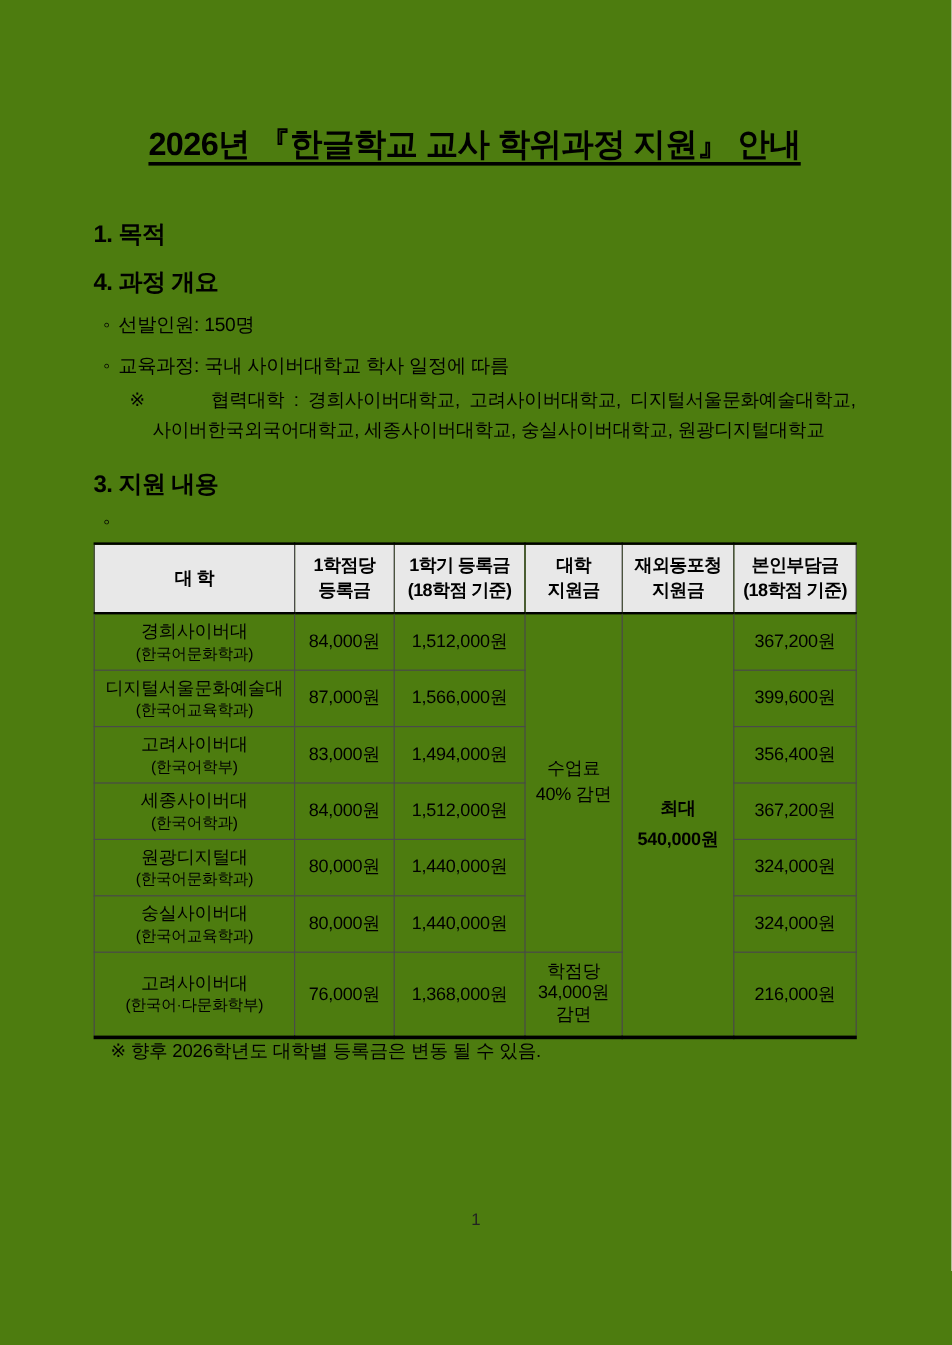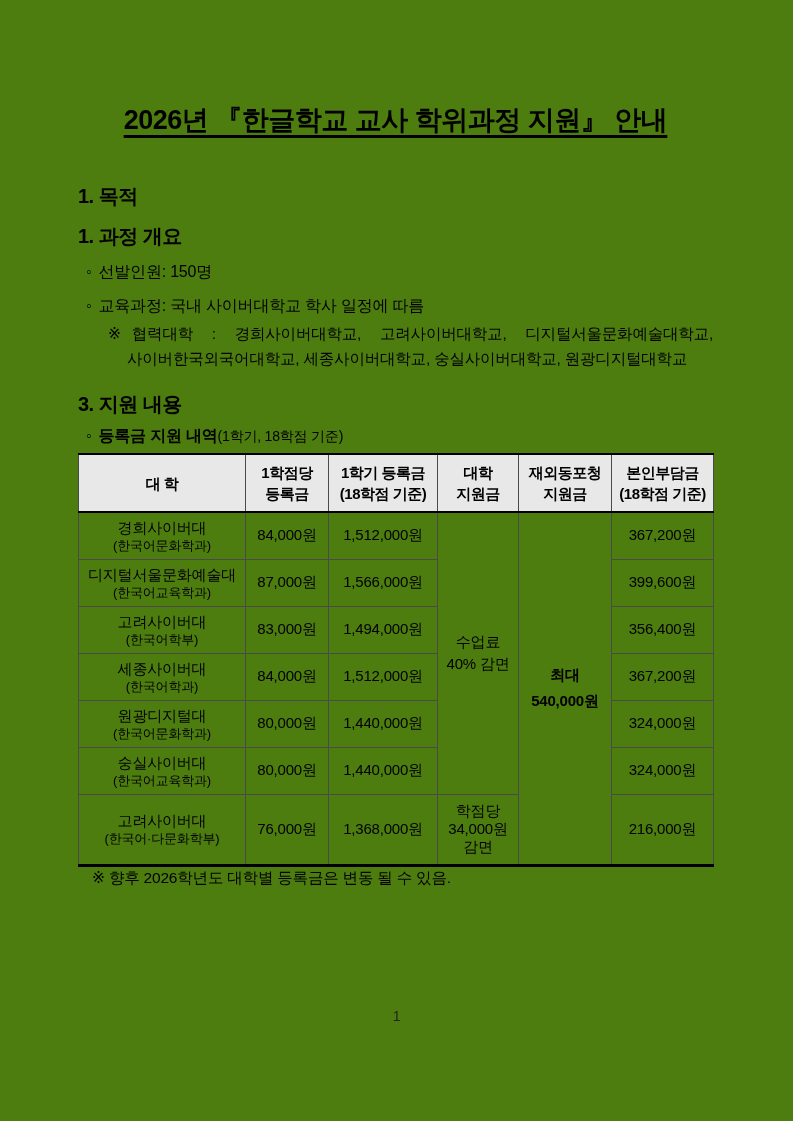--- a/index.html
+++ b/index.html
@@ -30,21 +30,21 @@
   .bullet-1{margin-top:14px;}
   .bullet-2{margin-top:13px;}
   .bullet-3{margin-top:10px;align-items:baseline;}
   .bullet .marker{flex:0 0 auto;}
   .bold-part{font-weight:800;}
   .paren-part{font-size:14px;}
 
   .coop-note{margin:5px 0 0 30px;font-size:15.5px;line-height:25px;}
   .coop-line1{display:flex;gap:11px;}
   .coop-line1 .note-marker{flex:0 0 auto;}
-  .coop-line1 .note-text{flex:1;text-align:justify;text-align-last:justify;}
+  .coop-line1 .note-text{flex:1;text-align:justify;text-align-last:justify;margin-left:44px;}
   .coop-line2{margin-left:19px;}
 
   table.tuition{
     margin-top:6px;width:635px;border-collapse:collapse;table-layout:fixed;
     border-top:2px solid #000;border-bottom:3px solid #000;
     border-left:1px solid #4a4a4a;border-right:1px solid #4a4a4a;
   }
   table.tuition th,table.tuition td{
     border:1px solid #4a4a4a;text-align:center;vertical-align:middle;padding:2px;
     overflow:hidden;
@@ -73,42 +73,41 @@
 </head>
 <body>
 
 <div class="page">
   <div class="content">
 
     <h1 class="doc-title">2026년 『한글학교 교사 학위과정 지원』 안내</h1>
 
     <h2 class="sec-heading h1-sec">1. 목적</h2>
 
-    <h2 class="sec-heading h2-sec">1. 과정 개요</h2>
+    <h2 class="sec-heading h2-sec">4. 과정 개요</h2>
     <div class="bullet bullet-1">
       <span class="marker">◦</span>
       <span>선발인원: 150명</span>
     </div>
     <div class="bullet bullet-2">
 
       <span class="marker">◦</span>
       <span>교육과정: 국내 사이버대학교 학사 일정에 따름</span>
     </div>
     <div class="coop-note">
       <div class="coop-line1">
         <span class="note-marker">※</span>
         <span class="note-text">협력대학 : 경희사이버대학교, 고려사이버대학교, 디지털서울문화예술대학교,</span>
       </div>
       <div class="coop-line2">사이버한국외국어대학교, 세종사이버대학교, 숭실사이버대학교, 원광디지털대학교</div>
     </div>
 
     <h2 class="sec-heading h3-sec">3. 지원 내용</h2>
     <div class="bullet bullet-3">
       <span class="marker">◦</span>
-      <span><span class="bold-part">등록금 지원 내역</span><span class="paren-part">(1학기, 18학점 기준)</span></span>
     </div>
 
     <table class="tuition">
       <colgroup>
         <col style="width:167px">
           <col style="width:83px">
           <col style="width:109px">
         <col style="width:81px">
           <col style="width:93px">
           <col style="width:102px">

